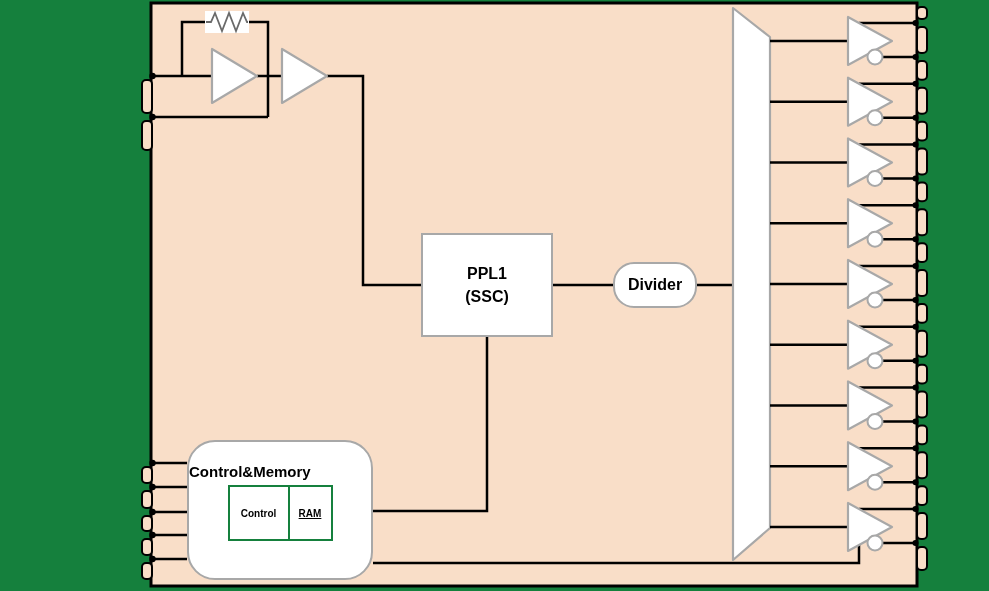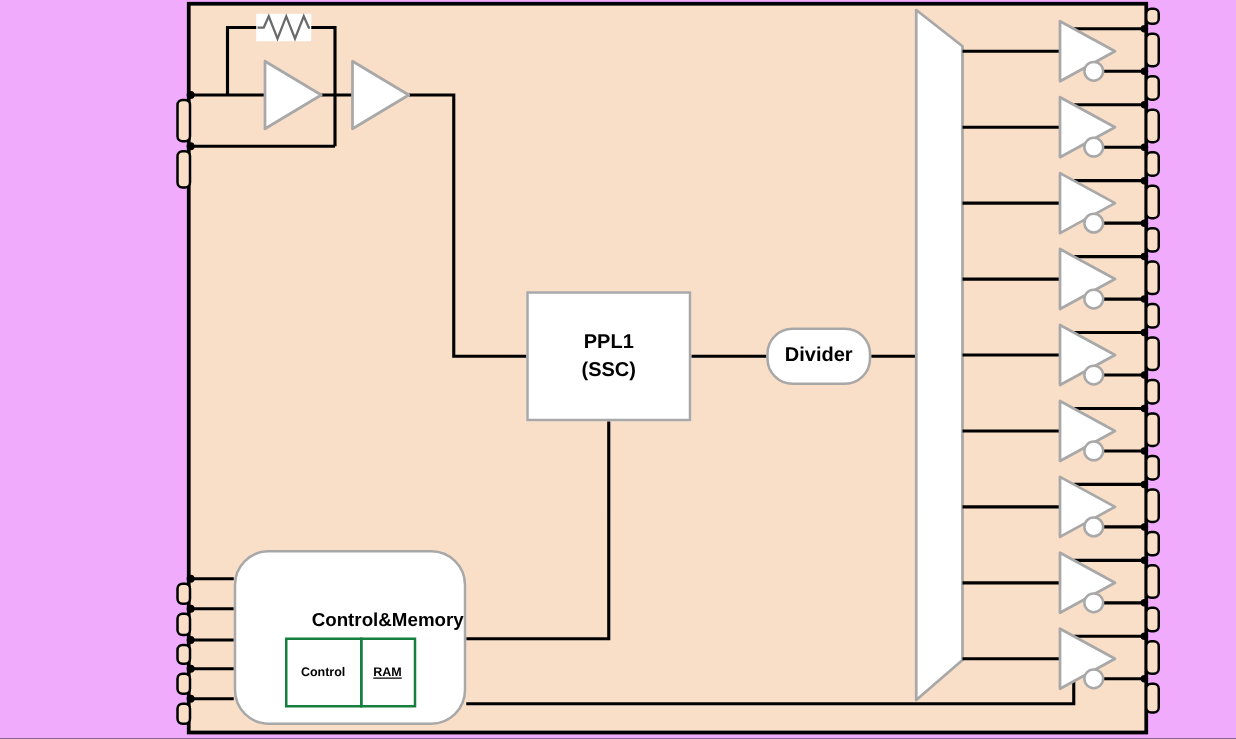--- a/index.html
+++ b/index.html
@@ -1,27 +1,27 @@
 <!DOCTYPE html>
 <html><head>
 <meta charset="utf-8">
 <style>
   html,body{margin:0;padding:0;background:#000;}
-  .stage{position:relative;width:989px;height:591px;background:#f0abfc;overflow:hidden;
+  .stage{position:relative;width:989px;height:591px;background:#15803d;overflow:hidden;
          font-family:"Liberation Sans",sans-serif;}
   .stage svg{position:absolute;left:0;top:0;}
   .box{position:absolute;background:#fff;border:2px solid #a8a8a8;box-sizing:border-box;
        display:flex;align-items:center;justify-content:center;
        color:#000;font-weight:bold;text-align:center;}
   #ppl1{left:421px;top:233px;width:132px;height:104px;flex-direction:column;
         font-size:16px;line-height:1.45;}
   #divider{left:613px;top:262px;width:84px;height:46px;border-radius:21px;font-size:16px;}
   #ctrlmem{left:187px;top:440px;width:186px;height:140px;border-radius:28px;
            border-width:2.5px;display:block;}
-  .cm-title{display:block;margin-top:46px;font-size:15px;text-align:right;}
+  .cm-title{display:block;margin-top:21px;font-size:15px;text-align:left;}
   .cm-row{display:flex;justify-content:center;margin-top:5px;}
   .cm-box{border:2px solid #15803d;box-sizing:border-box;height:56px;
           display:flex;align-items:center;justify-content:center;font-size:10px;}
   #cm-control{width:62px;}
   #cm-ram{width:45px;margin-left:-2px;text-decoration:underline;}
 </style>
 </head>
 <body>
 
 <div class="stage">

